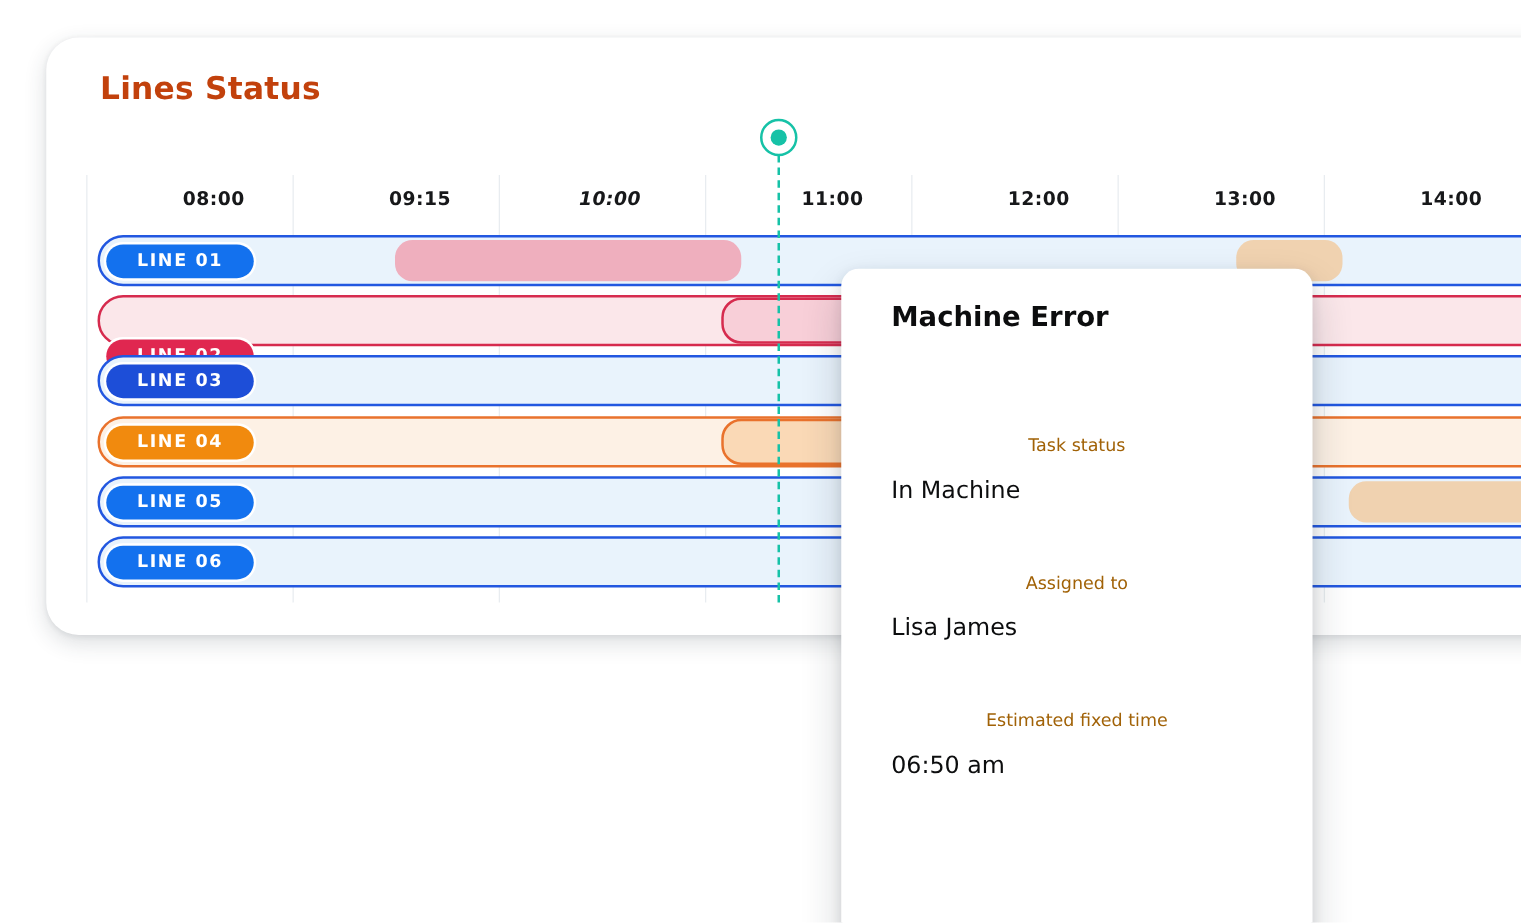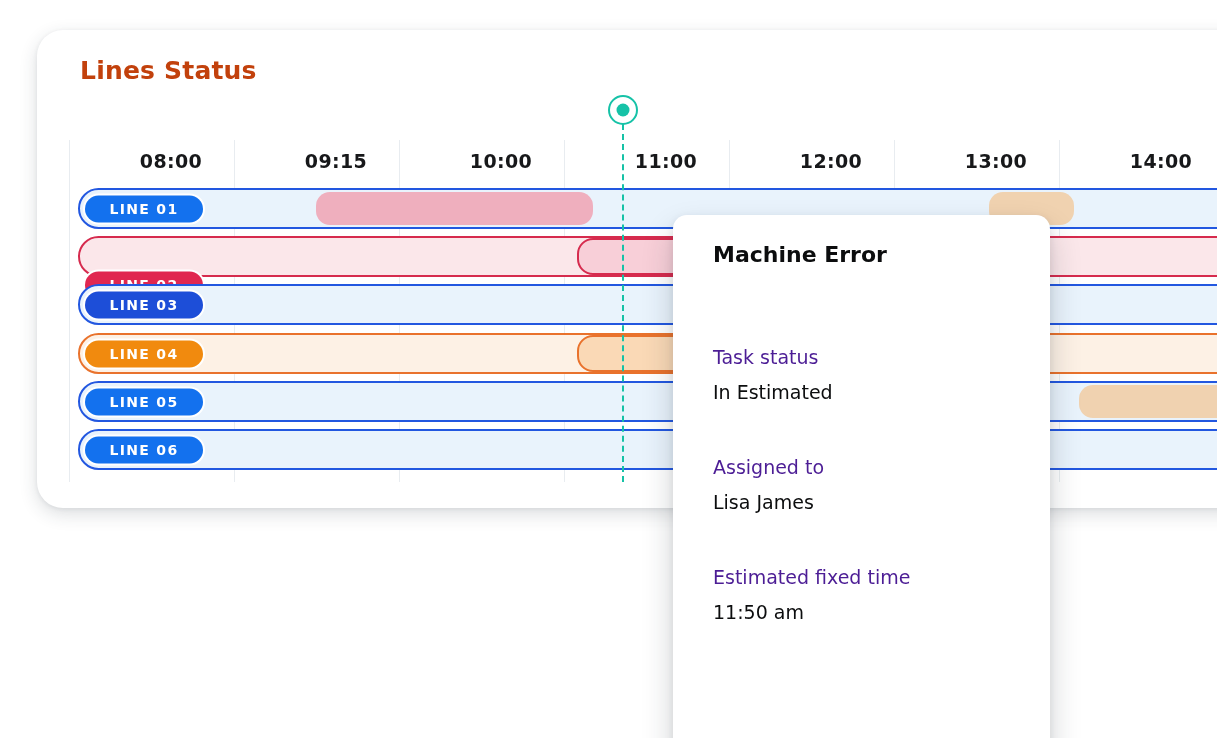--- a/index.html
+++ b/index.html
@@ -17,21 +17,21 @@
   .page-title {
     position:absolute; left:80px; top:56px;
     font-size:25px; font-weight:700; color:#c2410c; letter-spacing:.2px;
   }
   .gridline {
     position:absolute; top:140px; height:342px; width:1px;
     background:rgba(190,200,212,.35);
   }
   .time-label {
     position:absolute; top:150px; transform:translateX(-50%);
-    font-size:19px; font-weight:600; color:#17181a; letter-spacing:.4px;
+    font-size:15px; font-weight:600; color:#17181a; letter-spacing:.4px;
     white-space:nowrap;
   }
   .line-row {
     position:absolute; left:78px; width:1341px; height:41px;
     border:2px solid transparent; border-radius:21px; box-sizing:border-box;
   }
   .pill {
     position:absolute; left:5px; top:50%; transform:translateY(-50%);
     height:27px; width:118px; border-radius:14px;
     display:flex; align-items:center; justify-content:center;
@@ -64,22 +64,22 @@
     padding:26px 40px;
     box-shadow:0 16px 32px rgba(30,40,50,.20), 0 3px 9px rgba(30,40,50,.10);
     z-index:10;
   }
   .tooltip-title {
     font-size:22px; font-weight:700; color:#0c0d0e;
     line-height:28px; margin:0 0 78px 0;
   }
   .field { margin-bottom:52px; }
   .field-label {
-    font-size:19px; font-weight:400; color:#4c1d95;
-    line-height:20px; margin-bottom:12px;
+    font-size:14px; font-weight:400; color:#a16207;
+    line-height:20px; margin-bottom:12px;text-align:center;
   }
   .field-value {
     font-size:19px; font-weight:400; color:#0c0d0e; line-height:26px;
   }
 </style>
 </head>
 <body>
 
 <div class="card"></div>
 
@@ -87,21 +87,21 @@
 <div class="gridline" style="left: 234px;"></div>
 <div class="gridline" style="left: 399px;"></div>
 <div class="gridline" style="left: 564px;"></div>
 <div class="gridline" style="left: 729px;"></div>
 <div class="gridline" style="left: 894px;"></div>
 <div class="gridline" style="left: 1059px;"></div>
 <div class="page-title">Lines Status</div>
 
 <span class="time-label" style="left: 171px;">08:00</span>
 <span class="time-label" style="left: 336px;">09:15</span>
-<span class="time-label" style="left: 501px;">10:00</span>
+<span class="time-label" style="left: 488px; font-style: italic;">10:00</span>
 <span class="time-label" style="left: 666px;">11:00</span>
 <span class="time-label" style="left: 831px;">12:00</span>
 <span class="time-label" style="left: 996px;">13:00</span>
 <span class="time-label" style="left: 1161px;">14:00</span>
 
 <div class="line-row" style="top: 188px; border-color: rgb(34, 87, 224); background: rgb(233, 243, 252);">
   <span class="pill" style="background: rgb(19, 113, 238);">LINE 01</span>
 <div class="bar plain" style="left: 236.2px; width: 277.2px; background: rgb(239, 175, 190);"></div>
     <div class="bar plain" style="left: 909.4px; width: 84.15px; background: rgb(240, 210, 176);"></div>
   </div>
@@ -126,23 +126,23 @@
 
 <div class="marker-line" style="left: 622.1px; border-left-color: rgb(22, 194, 167);"></div>
 <div class="marker-handle" style="left: 608.1px; border-color: rgb(22, 194, 167);">
   <div class="marker-dot" style="background: rgb(22, 194, 167);"></div>
 </div>
 
 <div class="tooltip">
   <div class="tooltip-title">Machine Error</div>
   <div class="field">
     <div class="field-label">Task status</div>
-    <div class="field-value">In Estimated</div>
+    <div class="field-value">In Machine</div>
   </div>
   <div class="field">
     <div class="field-label">Assigned to</div>
     <div class="field-value">Lisa James</div>
   </div>
   <div class="field">
     <div class="field-label">Estimated fixed time</div>
-    <div class="field-value">11:50 am</div>
+    <div class="field-value">06:50 am</div>
   </div>
 </div>
 
 </body></html>

